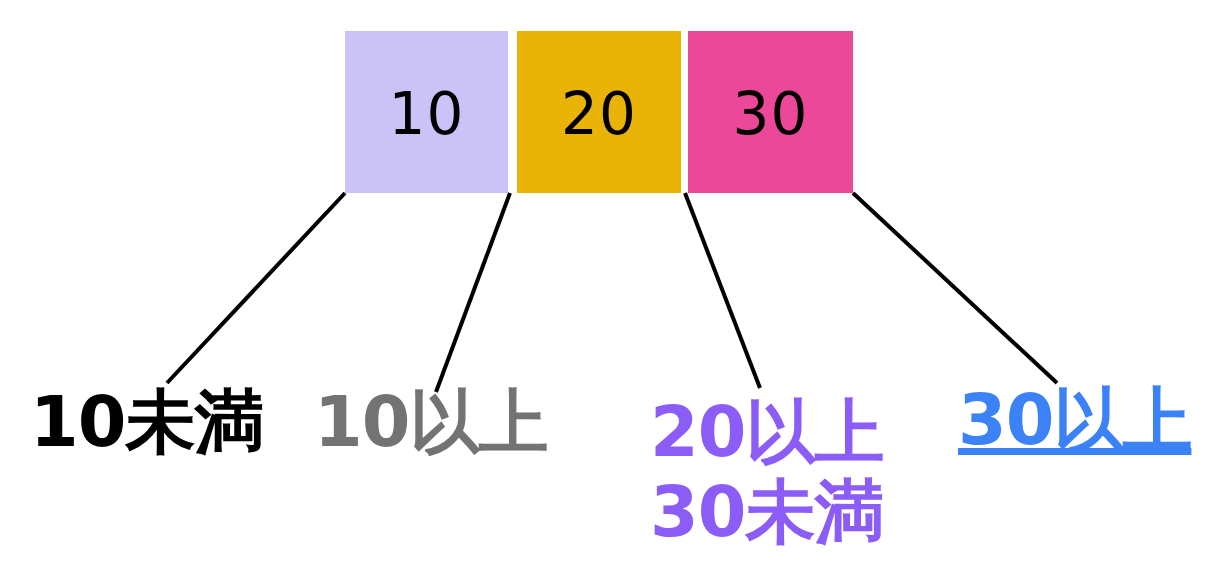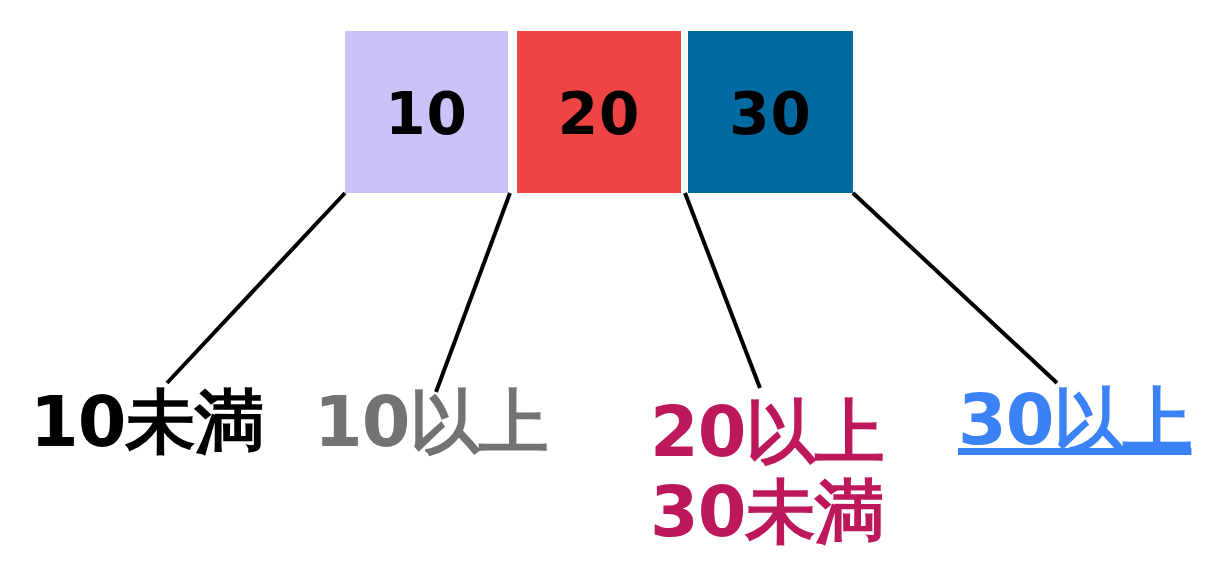--- a/index.html
+++ b/index.html
@@ -26,21 +26,21 @@
     position: absolute;
     top: 31px;
     height: 162px;
     background: #cbc3f7;
     display: flex;
     align-items: center;
     justify-content: center;
   }
   .class-box .value {
     font-size: 58px;
-    font-weight: bold;
+    font-weight: normal;
     color: #000000;
     padding-top: 4px;
     letter-spacing: 1px;
   }
   .box-1 { left: 345px; width: 163px; }
   .box-2 { left: 517px; width: 164px; }
   .box-3 { left: 688px; width: 165px; }
   .interval-label {
     position: absolute;
     font-size: 70px;
@@ -63,35 +63,35 @@
   <svg class="lines-layer" viewBox="0 0 1218 582" xmlns="http://www.w3.org/2000/svg">
     <line x1="345" y1="193" x2="167" y2="383" stroke="#000000" stroke-width="4"></line>
     <line x1="510" y1="193" x2="436" y2="392" stroke="#000000" stroke-width="4"></line>
     <line x1="685" y1="193" x2="760" y2="388" stroke="#000000" stroke-width="4"></line>
     <line x1="853" y1="193" x2="1057" y2="383" stroke="#000000" stroke-width="4"></line>
   </svg>
 
   <div class="class-box box-1" style="background: rgb(203, 195, 247);">
     <span class="value" style="color: rgb(0, 0, 0);">10</span>
   </div>
-  <div class="class-box box-2" style="background: #ef4444;">
+  <div class="class-box box-2" style="background: #eab308;">
     <span class="value" style="color: rgb(0, 0, 0);">20</span>
   </div>
-  <div class="class-box box-3" style="background: #0369a1;">
+  <div class="class-box box-3" style="background: #ec4899;">
     <span class="value" style="color: rgb(0, 0, 0);">30</span>
   </div>
 
   <div class="interval-label label-1" style="color: #000000;">
     <div>10未満</div>
     <div></div>
   </div>
   <div class="interval-label label-2" style="color: #737373;">
     <div>10以上</div>
   </div>
-  <div class="interval-label label-3" style="color: #be185d;">
+  <div class="interval-label label-3" style="color: #8b5cf6;">
     <div>20以上</div>
     <div>30未満</div>
   </div>
   <div class="interval-label label-4" style="color: #3b82f6; text-decoration: underline;">
     <div>30以上</div>
     <div></div>
   </div>
 
 </div>
 

